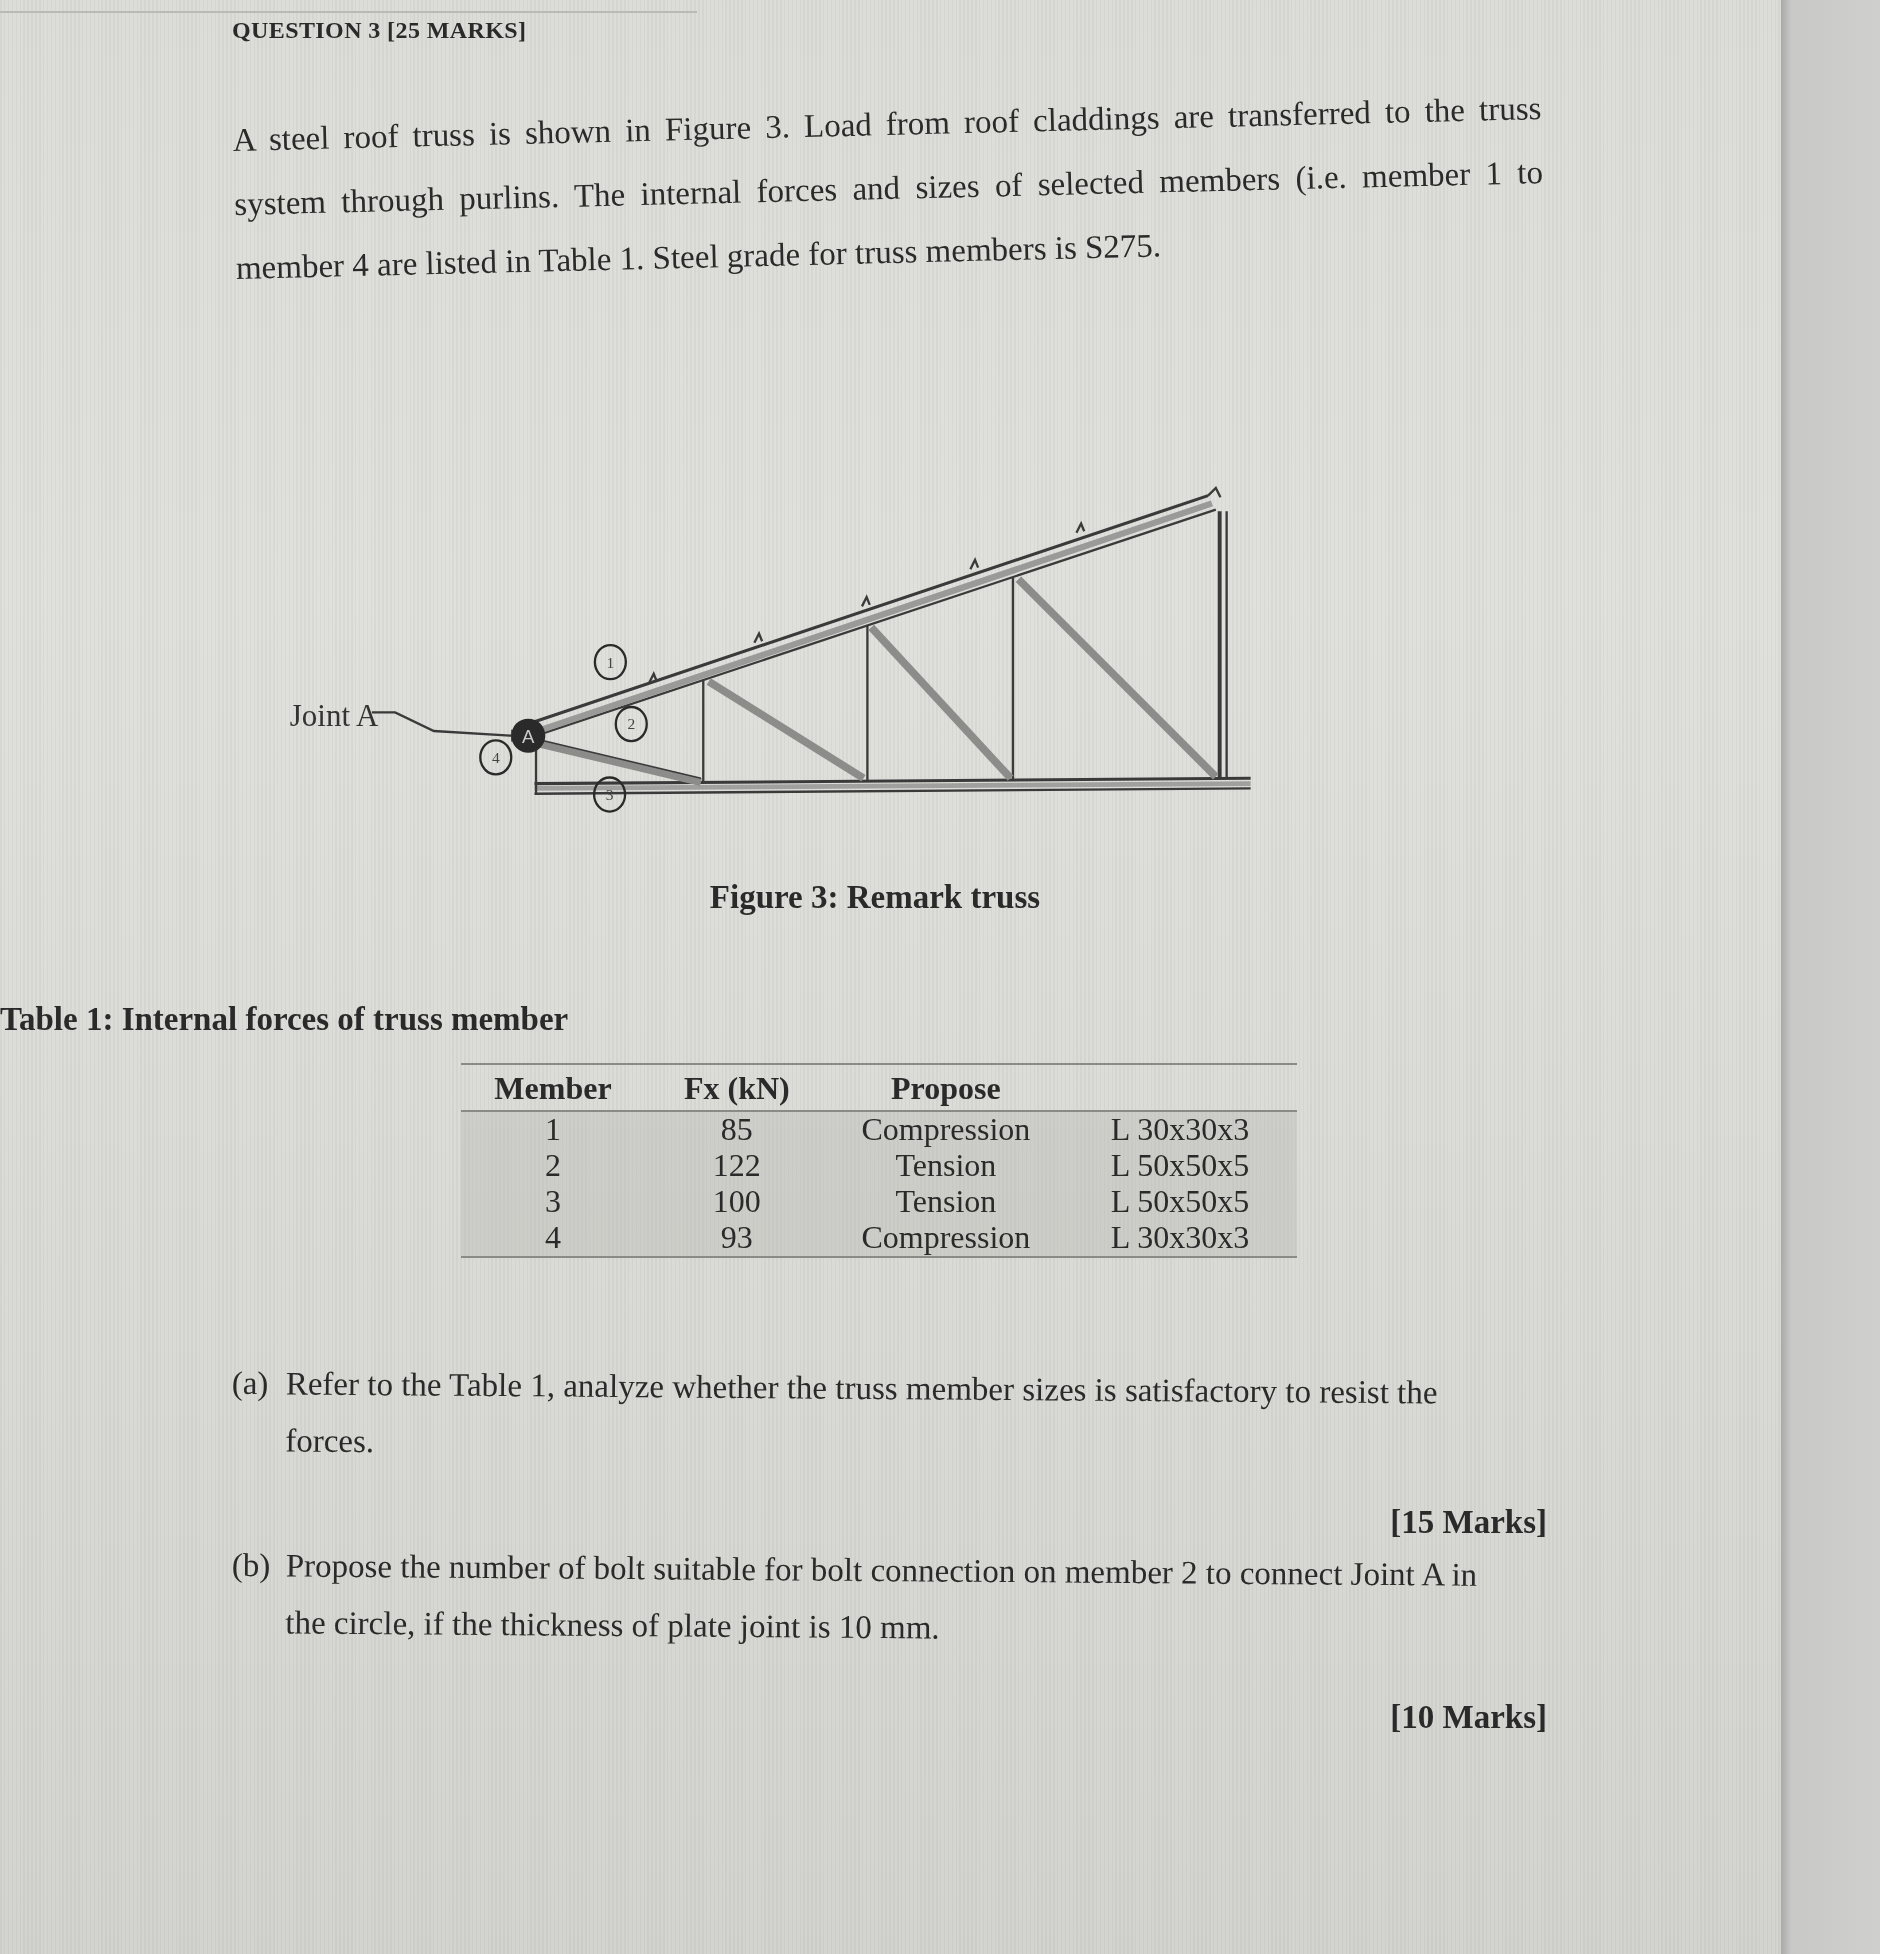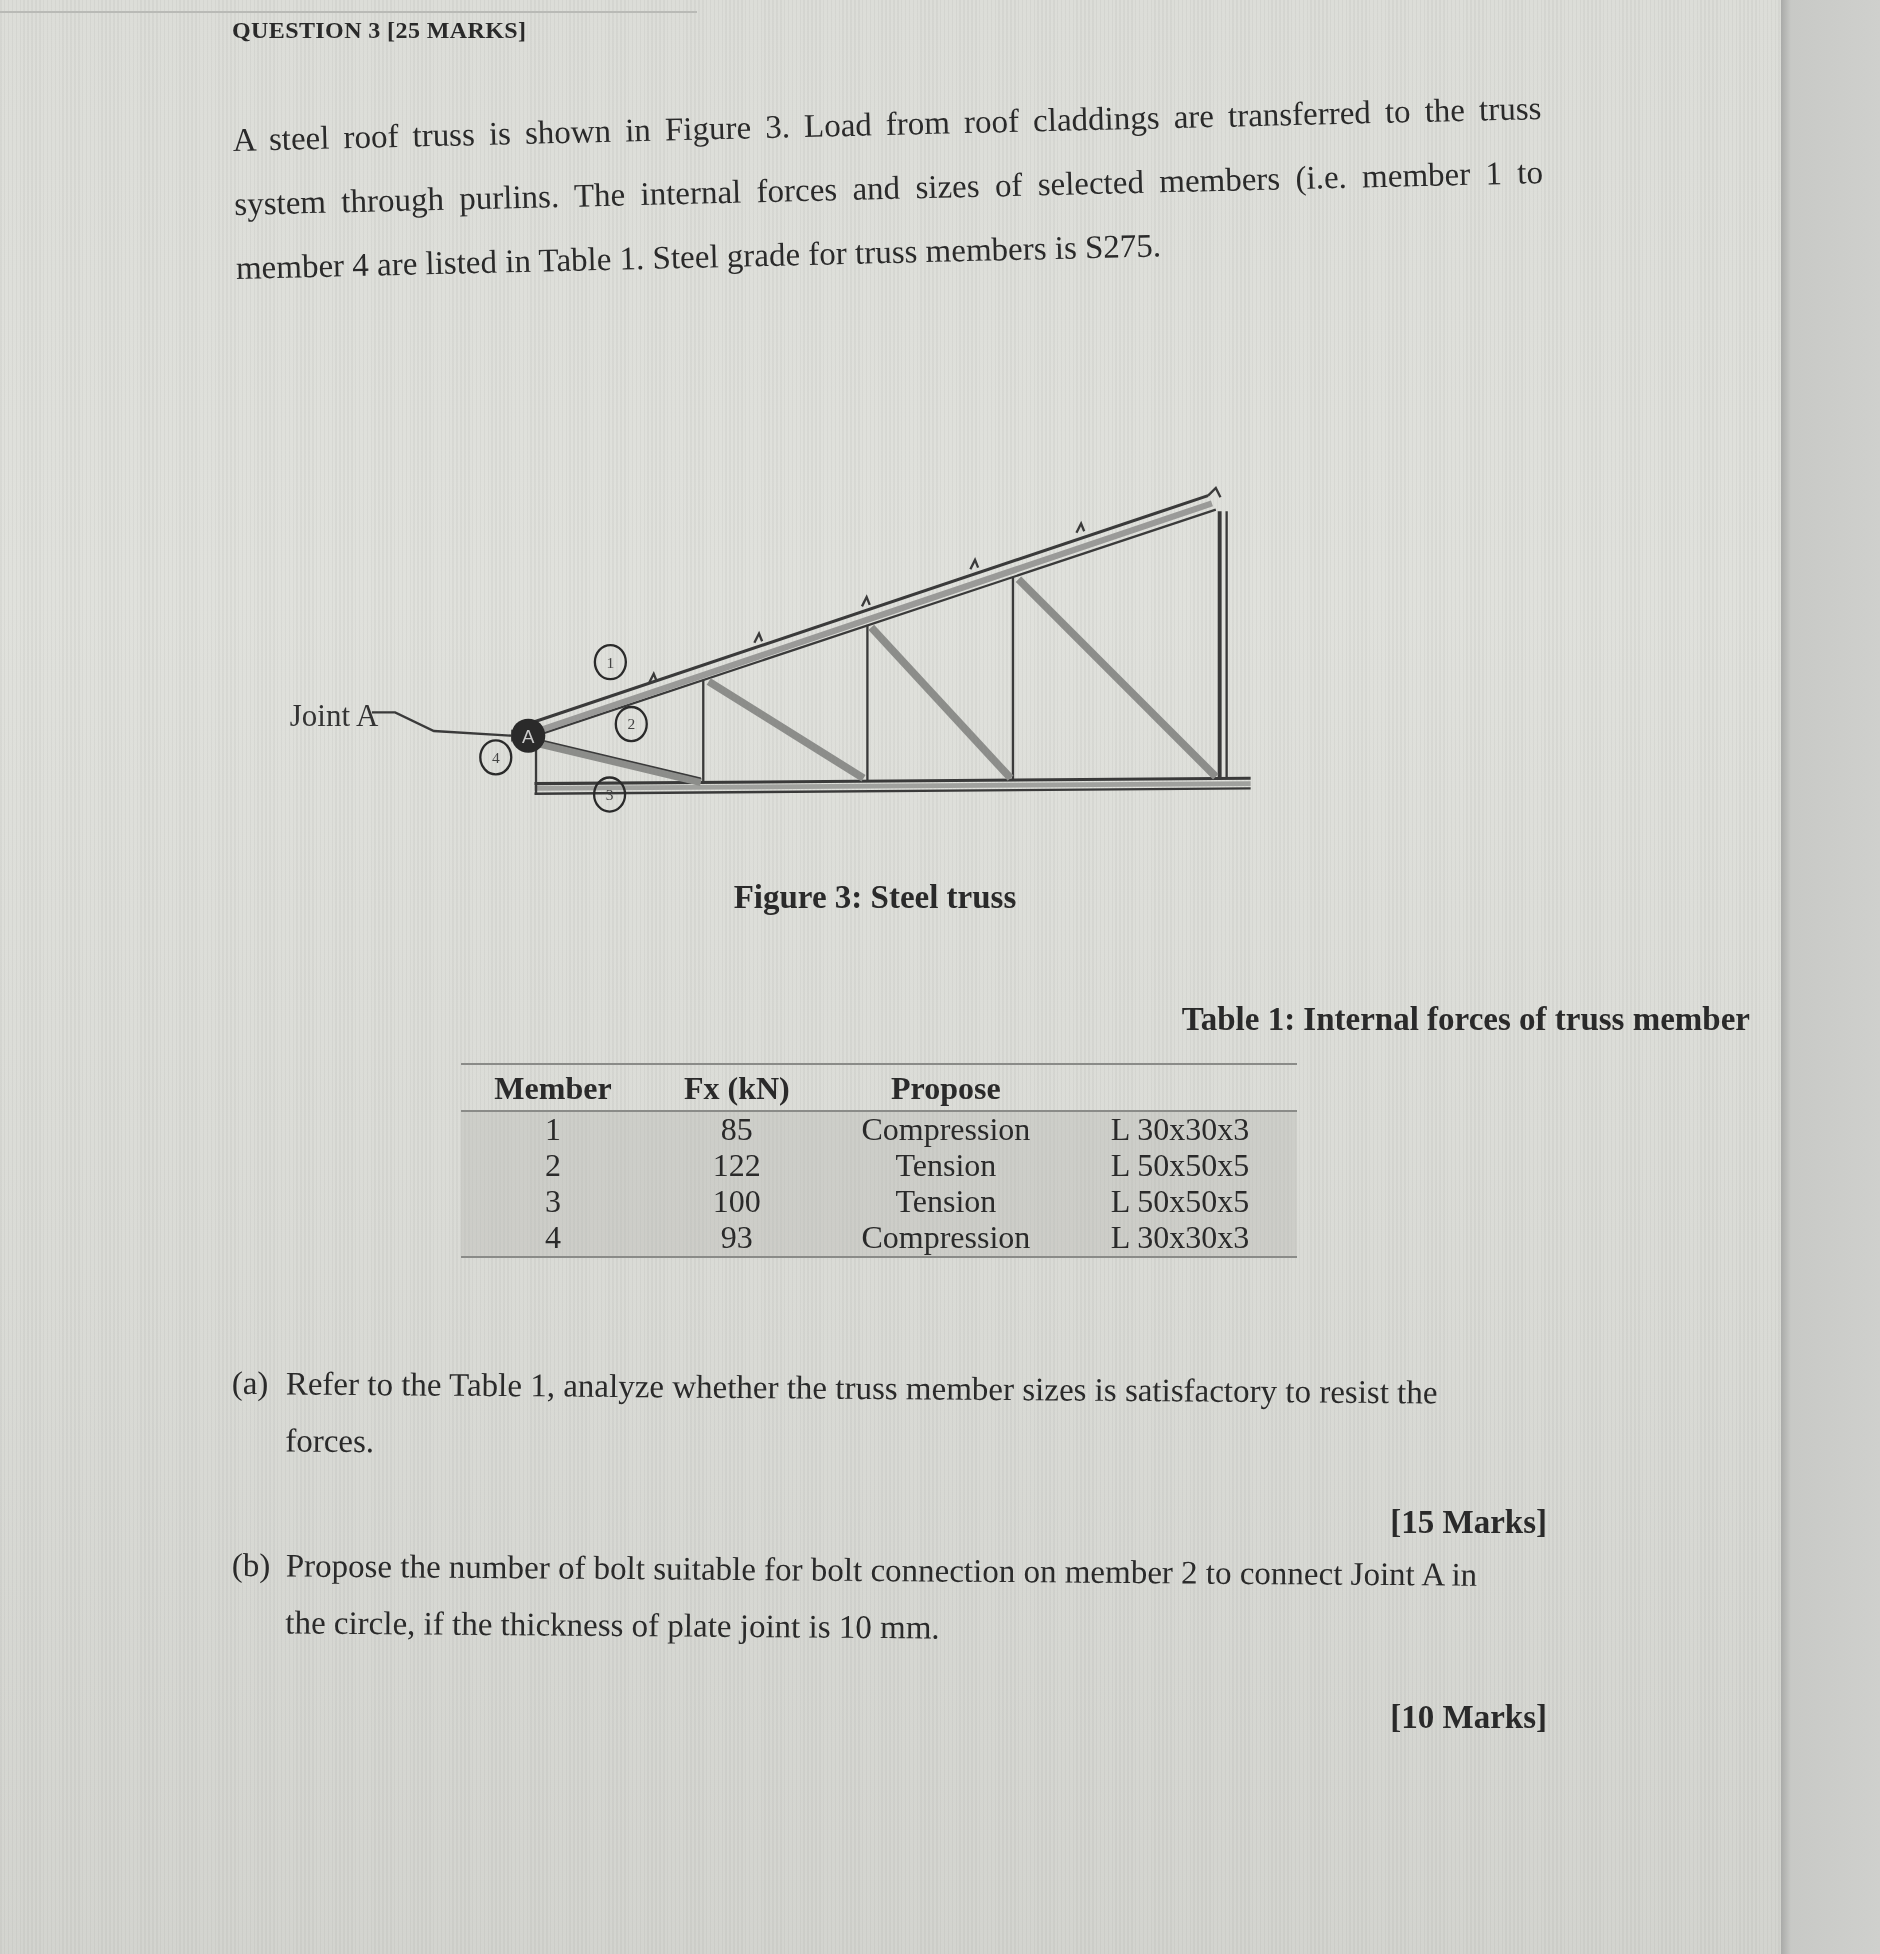--- a/index.html
+++ b/index.html
@@ -31,21 +31,21 @@
     position:absolute; left:232px; top:108px; width:1309px;
     font-size:33px; line-height:64px; text-align:justify;
     transform: rotate(-1.4deg); transform-origin:left top;
   }
   .figure { position:absolute; left:279px; top:480px; width:991px; height:341px; }
   .caption {
     position:absolute; left:0; width:1750px; top:879px; text-align:center;
     font-size:33px; font-weight:bold;
   }
   .tbl-title {
-    position:absolute; left:0; width:1750px; top:1001px; text-align:right;
+    position:absolute; left:0; width:1750px; top:1001px; text-align:left;
     font-size:33px; font-weight:bold;
   }
   table.forces {
     position:absolute; left:461px; top:1063px; width:836px;
     border-collapse:collapse; font-size:32px;
   }
   table.forces th { font-weight:bold; padding:4.6px 0 3.1px; border-top:2.3px solid #8a8b88; border-bottom:2.3px solid #8a8b88; }
   table.forces td { text-align:center; padding:1.5px 0; line-height:33px; }
   table.forces tbody tr { background: rgba(180,181,176,0.35); }
   table.forces tbody tr:last-child td { border-bottom:2.3px solid #8a8b88; }
@@ -115,21 +115,21 @@
     <ellipse cx="280" cy="358" rx="20" ry="22"></ellipse>
   </g>
   <g font-size="20" fill="#444" text-anchor="middle" font-family="Liberation Serif, serif">
     <text x="428" y="242">1</text>
     <text x="455" y="322">2</text>
     <text x="427" y="413">3</text>
     <text x="280" y="365">4</text>
   </g>
 </svg>
 
-<div class="caption">Figure 3: Steel truss</div>
+<div class="caption">Figure 3: Remark truss</div>
 
 <div class="tbl-title">Table 1: Internal forces of truss member</div>
 
 <table class="forces">
   <thead>
     <tr>
       <th style="width:22%">Member</th>
       <th style="width:22%">Fx (kN)</th>
       <th style="width:28%">Propose</th>
       <th style="width:28%"></th>

